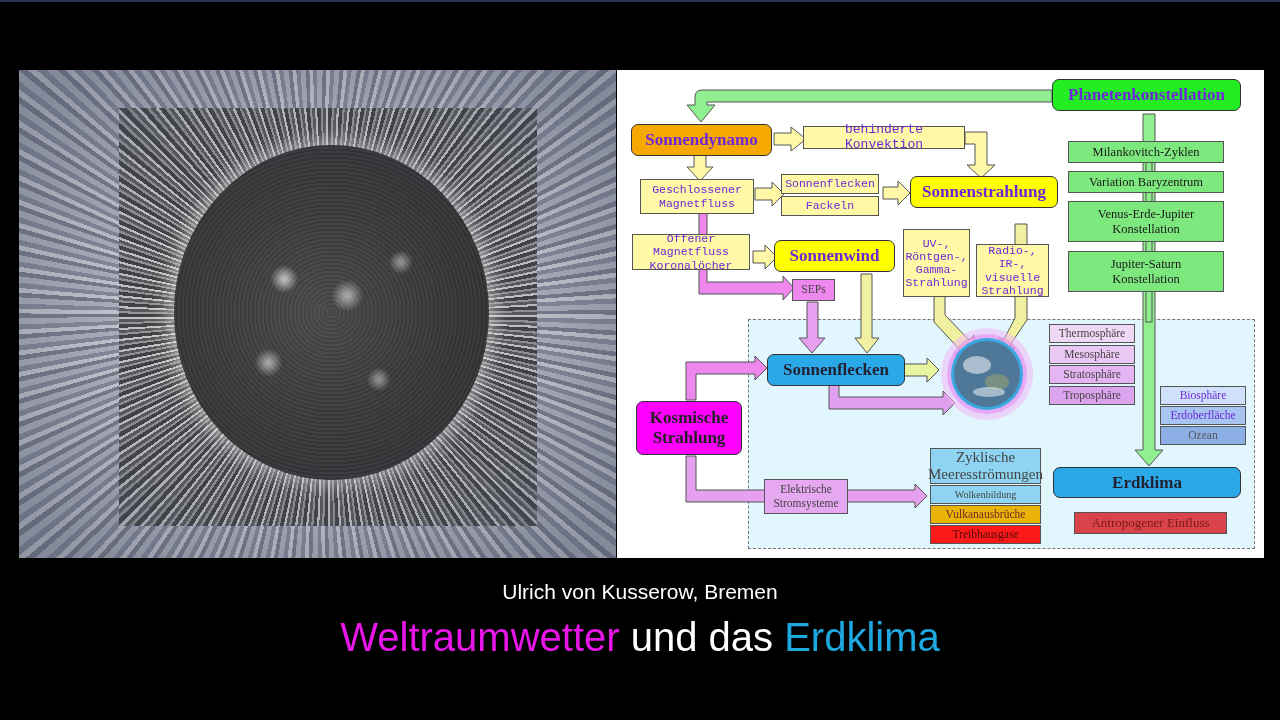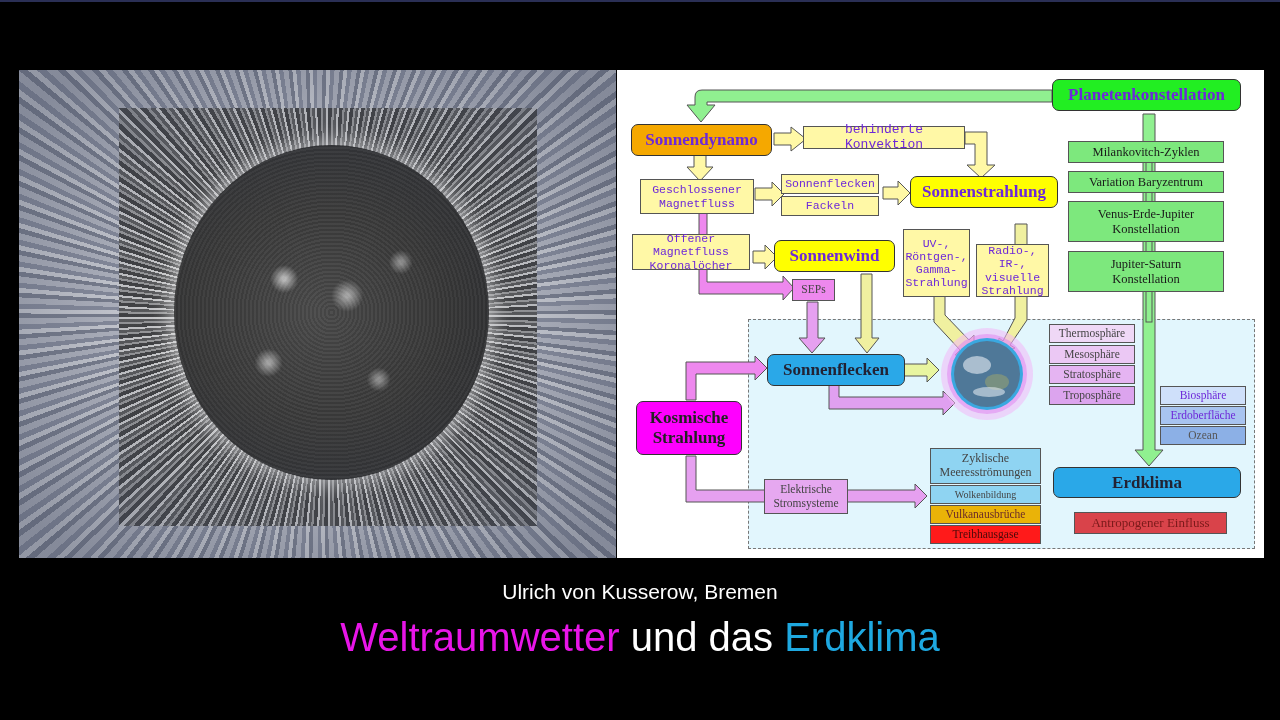--- a/index.html
+++ b/index.html
@@ -156,21 +156,21 @@
 
   <div class="box pk" style="left:432px;top:254px;width:86px;height:19px;background:#efd8f6;">Thermosphäre</div>
   <div class="box pk" style="left:432px;top:275px;width:86px;height:19px;background:#ebc8f4;">Mesosphäre</div>
   <div class="box pk" style="left:432px;top:295px;width:86px;height:19px;background:#e5b4f2;">Stratosphäre</div>
   <div class="box pk" style="left:432px;top:316px;width:86px;height:19px;background:#dca4ee;">Troposphäre</div>
 
   <div class="box" style="left:543px;top:316px;width:86px;height:19px;background:#cfe0fa;font-size:11.5px;">Biosphäre</div>
   <div class="box" style="left:543px;top:336px;width:86px;height:19px;background:#a8c4f0;font-size:11.5px;">Erdoberfläche</div>
   <div class="box" style="left:543px;top:356px;width:86px;height:19px;background:#8cb0e6;font-size:11.5px;color:#555;">Ozean</div>
 
-  <div class="box" style="left:313px;top:378px;width:111px;height:36px;background:#8fd4f2;font-size:12px;color:#444;padding:0 2px;">Zyklische Meeresströmungen</div>
+  <div class="box" style="left:313px;top:378px;width:111px;height:36px;background:#8fd4f2;font-size:15px;color:#444;padding:0 2px;">Zyklische Meeresströmungen</div>
   <div class="box" style="left:313px;top:415px;width:111px;height:19px;background:#8fd4f2;font-size:10px;color:#444;">Wolkenbildung</div>
   <div class="box" style="left:313px;top:435px;width:111px;height:19px;background:#eab308;font-size:11.5px;color:#6a2a2a;">Vulkanausbrüche</div>
   <div class="box" style="left:313px;top:455px;width:111px;height:19px;background:#ff1a1a;font-size:11.5px;color:#4a0a0a;">Treibhausgase</div>
 
   <div class="box big" style="left:436px;top:397px;width:188px;height:31px;background:#2aa8e8;color:#223;">Erdklima</div>
   <div class="box" style="left:457px;top:442px;width:153px;height:22px;background:#d9434a;font-size:13px;color:#7a1a1a;">Antropogener Einfluss</div>
 </div>
 
 <div class="title-area author">Ulrich von Kusserow, Bremen</div>
 <div class="title-area main-title">

